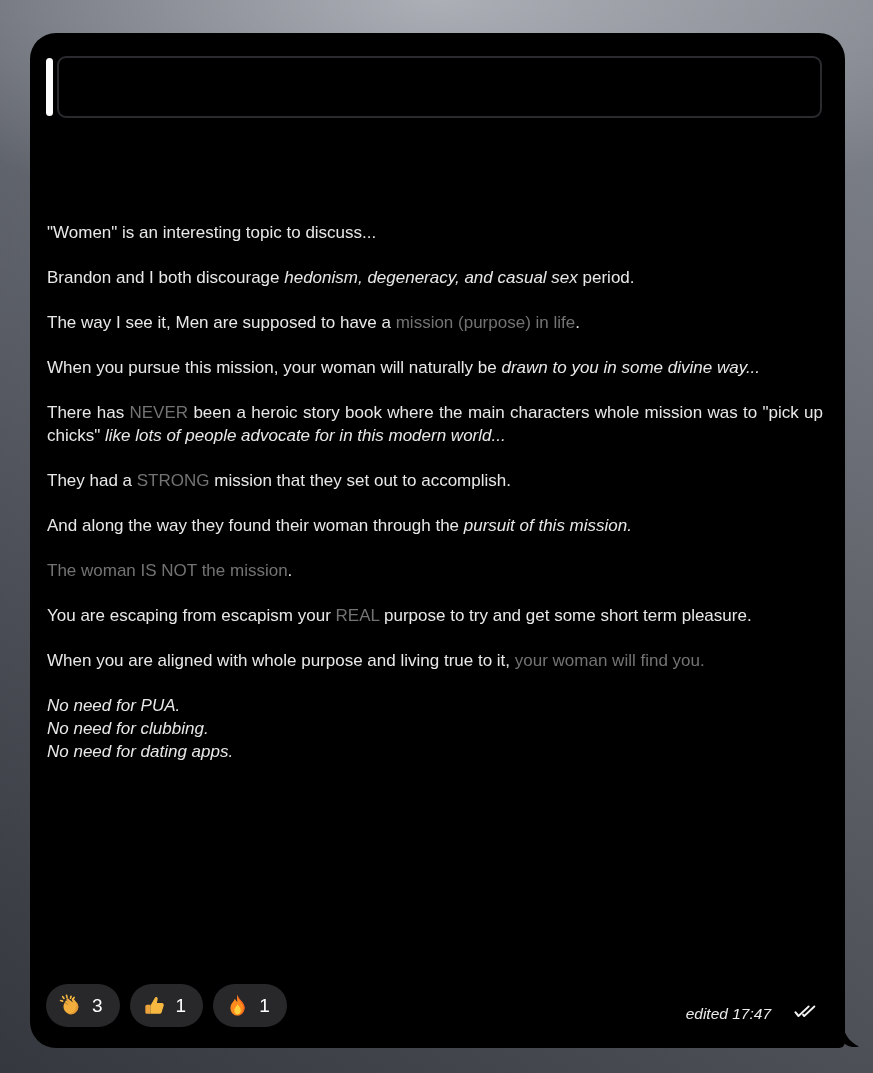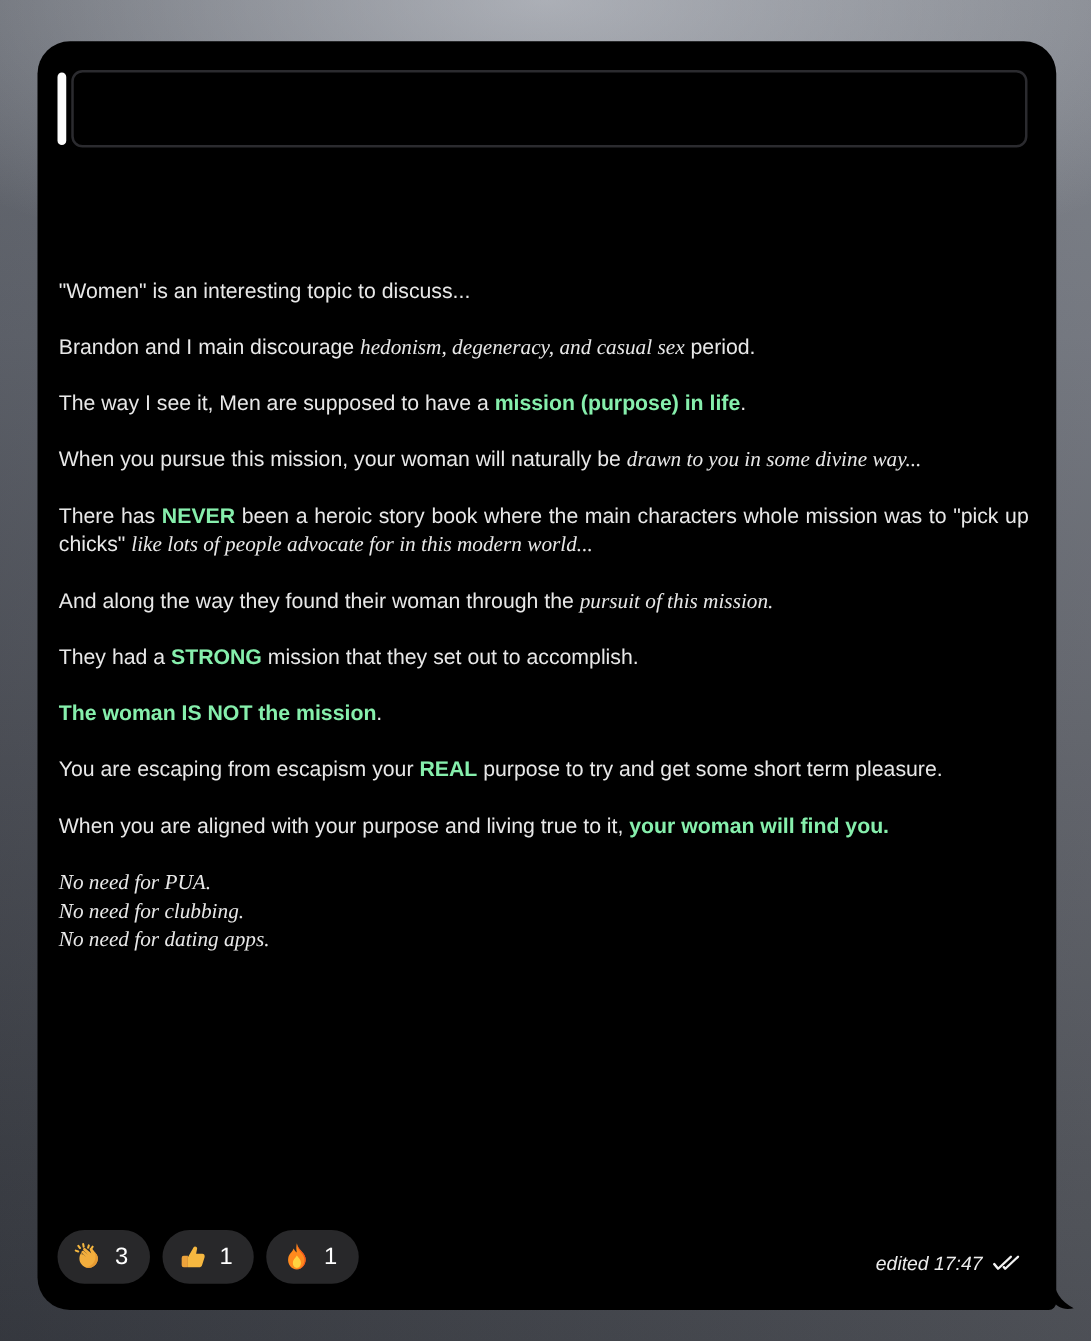--- a/index.html
+++ b/index.html
@@ -22,59 +22,59 @@
   .quote-bar{position:absolute;left:0;top:2px;bottom:2px;width:7px;border-radius:4px;background:#fcfcfc;}
   .quote-box{position:absolute;left:11px;right:0;top:0;bottom:0;background:#000;
     border:2px solid #2b2b2f;border-radius:9px;}
 
   
   .content{
     position:absolute;left:17px;right:22px;top:188px;
     color:#e8e8e8;font-size:17px;line-height:23px;text-align:justify;
   }
   .content p{margin:0 0 22px 0;white-space:pre-wrap;}
-  .content .b{font-weight:bold;color:#86efac;}
-  .content .i{font-style:italic;font-family:Liberation Serif, serif;}
+  .content .b{font-weight:normal;color:#737373;}
+  .content .i{font-style:italic;}
 
   
   .reactions{position:absolute;left:16px;bottom:21px;display:flex;gap:10px;}
   .pill{
     height:43px;border-radius:22px;background:#28282a;
     display:flex;align-items:center;gap:9px;padding:0 17px 0 12px;
     color:#fff;font-size:19px;cursor:default;
   }
   .pill svg{display:block;}
 
   
   .meta{
-    position:absolute;right:28px;bottom:25px;display:flex;gap:7px;
+    position:absolute;right:28px;bottom:25px;display:flex;align-items:center;gap:22px;
     color:#ececec;font-size:15.5px;font-style:italic;
   }
 </style>
 </head>
 <body>
 
 <div class="bubble">
 
   <div class="quote">
     <div class="quote-bar"></div>
     <div class="quote-box"></div>
   </div>
 
   <div class="content">
       <p><span>"Women" is an interesting topic to discuss...</span></p>
-      <p><span>Brandon and I main discourage </span><span class="i">hedonism, degeneracy, and casual sex</span><span> period.</span></p>
+      <p><span>Brandon and I both discourage </span><span class="i">hedonism, degeneracy, and casual sex</span><span> period.</span></p>
       <p><span>The way I see it, Men are supposed to have a </span><span class="b">mission (purpose) in life</span><span>.</span></p>
       <p><span>When you pursue this mission, your woman will naturally be </span><span class="i">drawn to you in some divine way...</span></p>
       <p><span>There has </span><span class="b">NEVER</span><span> been a heroic story book where the main characters whole mission was to "pick up chicks" </span><span class="i">like lots of people advocate for in this modern world...</span></p>
+      <p><span>They had a </span><span class="b">STRONG</span><span> mission that they set out to accomplish.</span></p>
       <p><span>And along the way they found their woman through the </span><span class="i">pursuit of this mission.</span></p>
-      <p><span>They had a </span><span class="b">STRONG</span><span> mission that they set out to accomplish.</span></p>
       <p><span class="b">The woman IS NOT the mission</span><span>.</span></p>
       <p><span>You are escaping from escapism your </span><span class="b">REAL</span><span> purpose to try and get some short term pleasure.</span></p>
-      <p><span>When you are aligned with your purpose and living true to it, </span><span class="b">your woman will find you.</span></p>
+      <p><span>When you are aligned with whole purpose and living true to it, </span><span class="b">your woman will find you.</span></p>
       <p><span class="i">No need for PUA.
 No need for clubbing.
 No need for dating apps.</span></p>
     </div>
 
   <div class="reactions">
     <div class="pill">
       <span>
         <svg width="25" height="25" viewBox="0 0 24 24">
           <g stroke="#f6b840" stroke-width="1.6" stroke-linecap="round">

